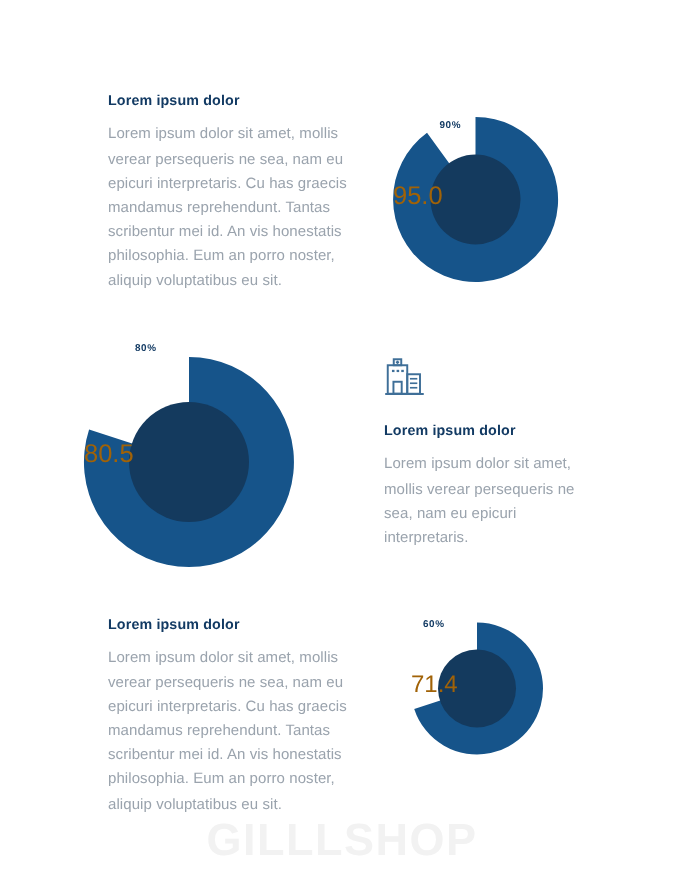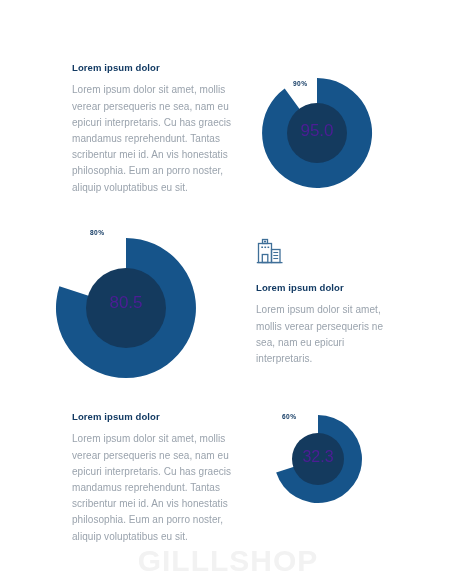--- a/index.html
+++ b/index.html
@@ -55,22 +55,22 @@
     font-size: 6.6px;
     font-weight: bold;
     color: #123a63;
     letter-spacing: 0.4px;
     white-space: nowrap;
   }
   .donut-value {
     position: absolute;
     left: 0;
     right: 0;
-    text-align: center;
-    color: #4c1d95;
+    text-align: left;
+    color: #a16207;
     font-weight: normal;
     white-space: nowrap;
   }
 
   
   .icon-wrap {
     position: absolute;
   }
 
   
@@ -153,19 +153,19 @@
     <div class="block-title">Lorem ipsum dolor</div>
     <div class="block-body">Lorem ipsum dolor sit amet, mollis verear persequeris ne sea, nam eu epicuri interpretaris. Cu has graecis mandamus reprehendunt. Tantas scribentur mei id. An vis honestatis philosophia. Eum an porro noster, aliquip voluptatibus eu sit.</div>
   </div>
 
   <div class="donut" style="left:274px; top:415px; width:88px; height:88px;">
     <svg width="88" height="88" viewBox="0 0 88 88">
 
       <path d="M 44 44 L 44 0 A 44 44 0 1 1 2.15 57.60 Z" fill="#16548a"></path>
       <circle cx="44" cy="44" r="26" fill="#143a5e"></circle>
     </svg>
-    <div class="donut-value" style="top:33px; font-size:16px;">32.3</div>
+    <div class="donut-value" style="top:33px; font-size:16px;">71.4</div>
     <div class="donut-pct" style="left:8px; top:-2px;">60%</div>
   </div>
 
   <div class="watermark">GILLLSHOP</div>
 
 </div>
 
 </body></html>

